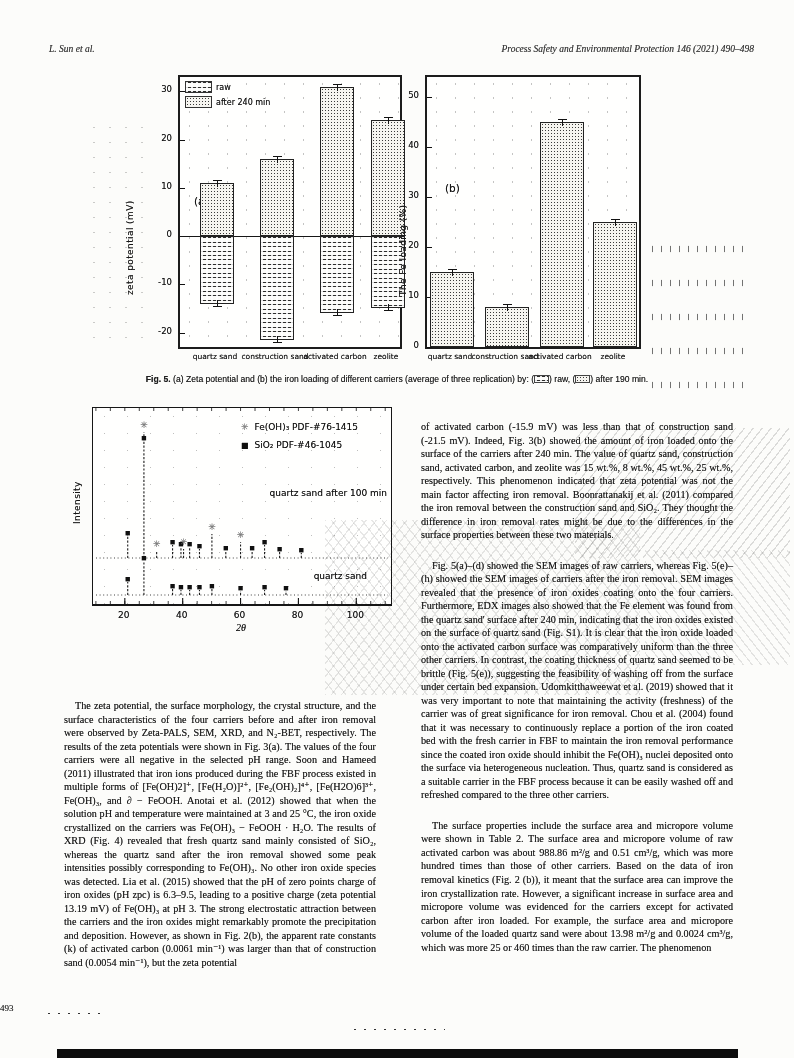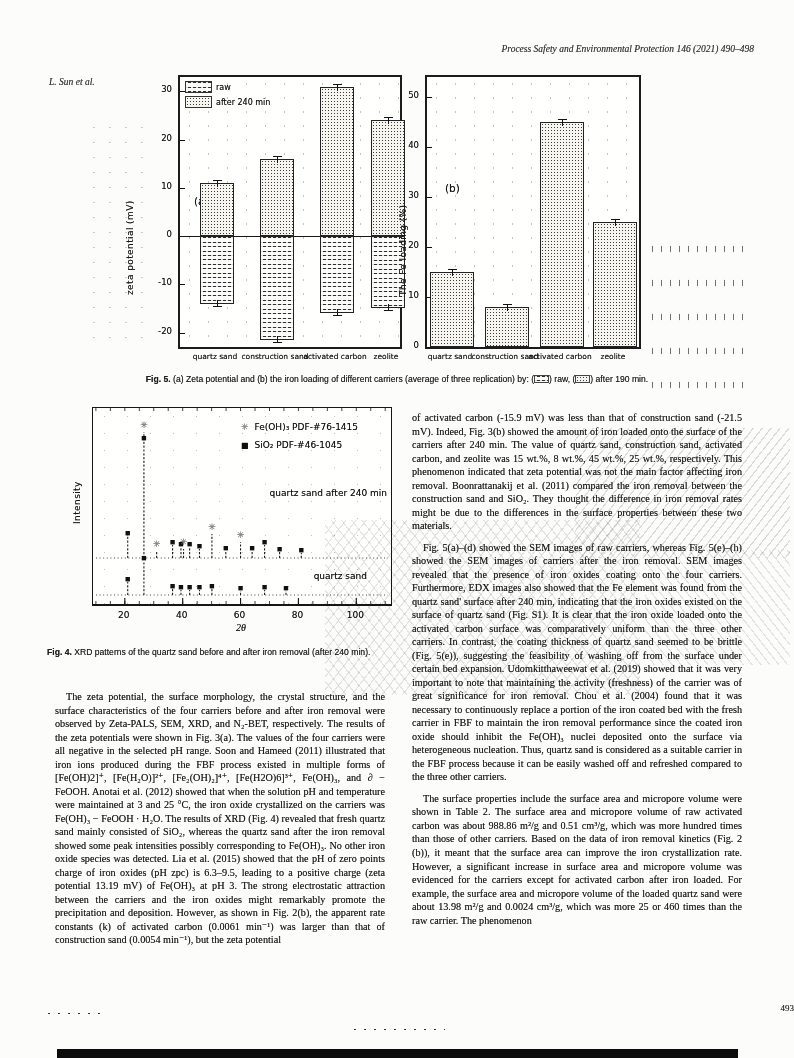--- a/index.html
+++ b/index.html
@@ -1,20 +1,20 @@
 <!DOCTYPE html>
 <html><head>
 <meta charset="utf-8">
 <style>
   html,body{margin:0;padding:0;background:#9a9a9a;}
   .page{position:relative;width:794px;height:1058px;margin:0 auto;background:#fcfcfa;overflow:hidden;
         font-family:"Liberation Serif","DejaVu Serif",serif;color:#1b1b1b;
         text-shadow:0 0 0.35px rgba(40,40,40,0.65);}
   .hdr{position:absolute;top:44px;font-style:italic;font-size:9.5px;color:#3b3b3b;white-space:nowrap;}
-  .hdr-left{left:49px;margin-top:33px;}
+  .hdr-left{left:49px;}
   .hdr-right{right:40px;}
 
   
   .chart{position:absolute;}
   .plot{position:absolute;border:2px solid #1c1c1c;background-color:#fffffe;
         background-image:radial-gradient(rgba(0,0,0,0.38) 0.6px,transparent 0.8px);
         background-size:19px 14px;}
   .xrd-plot{position:absolute;border:1.5px solid #161616;border-bottom-width:2px;background:#fffffe;
         background-image:radial-gradient(rgba(0,0,0,0.25) 0.5px,transparent 0.7px);
         background-size:23px 17px;}
@@ -48,24 +48,24 @@
   .sqm{color:#0e0e0e;font-size:8px;}
   .trace-label{position:absolute;font-size:9px;font-family:"DejaVu Sans",sans-serif;color:#111;white-space:nowrap;}
   .xlabel-2theta{position:absolute;font-size:10px;font-style:italic;transform:translateX(-50%);color:#111;}
 
   .caption{position:absolute;font-size:8.6px;font-family:"Liberation Sans","DejaVu Sans",sans-serif;color:#202020;}
   .fig3-caption{left:40px;top:374px;width:714px;text-align:center;}
   .fig4-caption{left:47px;top:647px;width:346px;text-align:justify;line-height:11.5px;}
   .cap-swatch{display:inline-block;width:15px;height:8px;border:1px solid #444;vertical-align:-1px;box-sizing:border-box;}
 
   .col{position:absolute;width:346px;font-size:10.2px;line-height:13.52px;text-align:justify;color:#191919;}
-  .col p{margin:8px;}
+  .col p{margin:17px;}
   .col p.ind{text-indent:11px;}
 
-  .pagenum{position:absolute;top:1003px;left:0;width:100%;text-align:right;font-size:9px;color:#2c2c2c;}
+  .pagenum{position:absolute;top:1003px;left:0;width:100%;text-align:left;font-size:9px;color:#2c2c2c;}
 
   
   .wm{position:absolute;pointer-events:none;}
   .wm1{left:575px;top:428px;width:215px;height:130px;opacity:.5;
        background-image:repeating-linear-gradient(128deg,rgba(30,30,30,0.3) 0 1.2px,transparent 1.2px 7px);}
   .wm2{left:325px;top:520px;width:315px;height:175px;opacity:.45;
        background-image:repeating-linear-gradient(128deg,rgba(30,30,30,0.24) 0 1.2px,transparent 1.2px 8px),
                         repeating-linear-gradient(52deg,rgba(30,30,30,0.24) 0 1.2px,transparent 1.2px 8px);}
   .wm3{left:645px;top:550px;width:145px;height:115px;opacity:.38;
        background-image:repeating-linear-gradient(52deg,rgba(30,30,30,0.3) 0 1.2px,transparent 1.2px 7px);}
@@ -314,34 +314,31 @@
       <div class="xrd-legend" style="left:148px;top:14px;">
         <div class="legend-row">
           <span class="star">✳</span>
           <span>Fe(OH)₃ PDF-#76-1415</span>
         </div>
         <div class="legend-row">
           <span class="sqm">■</span>
           <span>SiO₂ PDF-#46-1045</span>
         </div>
       </div>
-      <div class="trace-label" style="right:4px;top:80px;">quartz sand after 240 min</div>
+      <div class="trace-label" style="right:4px;top:80px;">quartz sand after 100 min</div>
       <div class="trace-label" style="right:24px;top:163px;">quartz sand</div>
     </div>
     <div class="xlabel-2theta" style="left:171px;top:222px;">2θ</div>
   <div class="xlab xrd-xlab" style="left: 53.8252px; top: 210px;">20</div>
       <div class="xlab xrd-xlab" style="left: 111.689px; top: 210px;">40</div>
       <div class="xlab xrd-xlab" style="left: 169.553px; top: 210px;">60</div>
       <div class="xlab xrd-xlab" style="left: 227.417px; top: 210px;">80</div>
       <div class="xlab xrd-xlab" style="left: 285.282px; top: 210px; text-align: right;">100</div>
     </div>
 
-  <div class="caption fig4-caption">
-    <b>Fig. 4.</b><span> XRD patterns of the quartz sand before and after iron removal (after 240 min).</span>
-  </div>
 
   <div class="col" style="left:47px;top:682px;">
     <p class="ind">The zeta potential, the surface morphology, the crystal structure, and the surface characteristics of the four carriers before and after iron removal were observed by Zeta-PALS, SEM, XRD, and N₂-BET, respectively. The results of the zeta potentials were shown in Fig. 3(a). The values of the four carriers were all negative in the selected pH range. Soon and Hameed (2011) illustrated that iron ions produced during the FBF process existed in multiple forms of [Fe(OH)2]⁺, [Fe(H₂O)]²⁺, [Fe₂(OH)₂]⁴⁺, [Fe(H2O)6]³⁺, Fe(OH)₃, and ∂ − FeOOH. Anotai et al. (2012) showed that when the solution pH and temperature were maintained at 3 and 25 °C, the iron oxide crystallized on the carriers was Fe(OH)₃ − FeOOH · H₂O. The results of XRD (Fig. 4) revealed that fresh quartz sand mainly consisted of SiO₂, whereas the quartz sand after the iron removal showed some peak intensities possibly corresponding to Fe(OH)₃. No other iron oxide species was detected. Lia et al. (2015) showed that the pH of zero points charge of iron oxides (pH zpc) is 6.3–9.5, leading to a positive charge (zeta potential 13.19 mV) of Fe(OH)₃ at pH 3. The strong electrostatic attraction between the carriers and the iron oxides might remarkably promote the precipitation and deposition. However, as shown in Fig. 2(b), the apparent rate constants (k) of activated carbon (0.0061 min⁻¹) was larger than that of construction sand (0.0054 min⁻¹), but the zeta potential</p>
   </div>
   <div class="col" style="left:404px;top:403px;">
     <p>of activated carbon (-15.9 mV) was less than that of construction sand (-21.5 mV). Indeed, Fig. 3(b) showed the amount of iron loaded onto the surface of the carriers after 240 min. The value of quartz sand, construction sand, activated carbon, and zeolite was 15 wt.%, 8 wt.%, 45 wt.%, 25 wt.%, respectively. This phenomenon indicated that zeta potential was not the main factor affecting iron removal. Boonrattanakij et al. (2011) compared the iron removal between the construction sand and SiO₂. They thought the difference in iron removal rates might be due to the differences in the surface properties between these two materials.</p>
     <p class="ind">Fig. 5(a)–(d) showed the SEM images of raw carriers, whereas Fig. 5(e)–(h) showed the SEM images of carriers after the iron removal. SEM images revealed that the presence of iron oxides coating onto the four carriers. Furthermore, EDX images also showed that the Fe element was found from the quartz sand' surface after 240 min, indicating that the iron oxides existed on the surface of quartz sand (Fig. S1). It is clear that the iron oxide loaded onto the activated carbon surface was comparatively uniform than the three other carriers. In contrast, the coating thickness of quartz sand seemed to be brittle (Fig. 5(e)), suggesting the feasibility of washing off from the surface under certain bed expansion. Udomkitthaweewat et al. (2019) showed that it was very important to note that maintaining the activity (freshness) of the carrier was of great significance for iron removal. Chou et al. (2004) found that it was necessary to continuously replace a portion of the iron coated bed with the fresh carrier in FBF to maintain the iron removal performance since the coated iron oxide should inhibit the Fe(OH)₃ nuclei deposited onto the surface via heterogeneous nucleation. Thus, quartz sand is considered as a suitable carrier in the FBF process because it can be easily washed off and refreshed compared to the three other carriers.</p>
     <p class="ind">The surface properties include the surface area and micropore volume were shown in Table 2. The surface area and micropore volume of raw activated carbon was about 988.86 m²/g and 0.51 cm³/g, which was more hundred times than those of other carriers. Based on the data of iron removal kinetics (Fig. 2 (b)), it meant that the surface area can improve the iron crystallization rate. However, a significant increase in surface area and micropore volume was evidenced for the carriers except for activated carbon after iron loaded. For example, the surface area and micropore volume of the loaded quartz sand were about 13.98 m²/g and 0.0024 cm³/g, which was more 25 or 460 times than the raw carrier. The phenomenon</p>
   </div>
 

